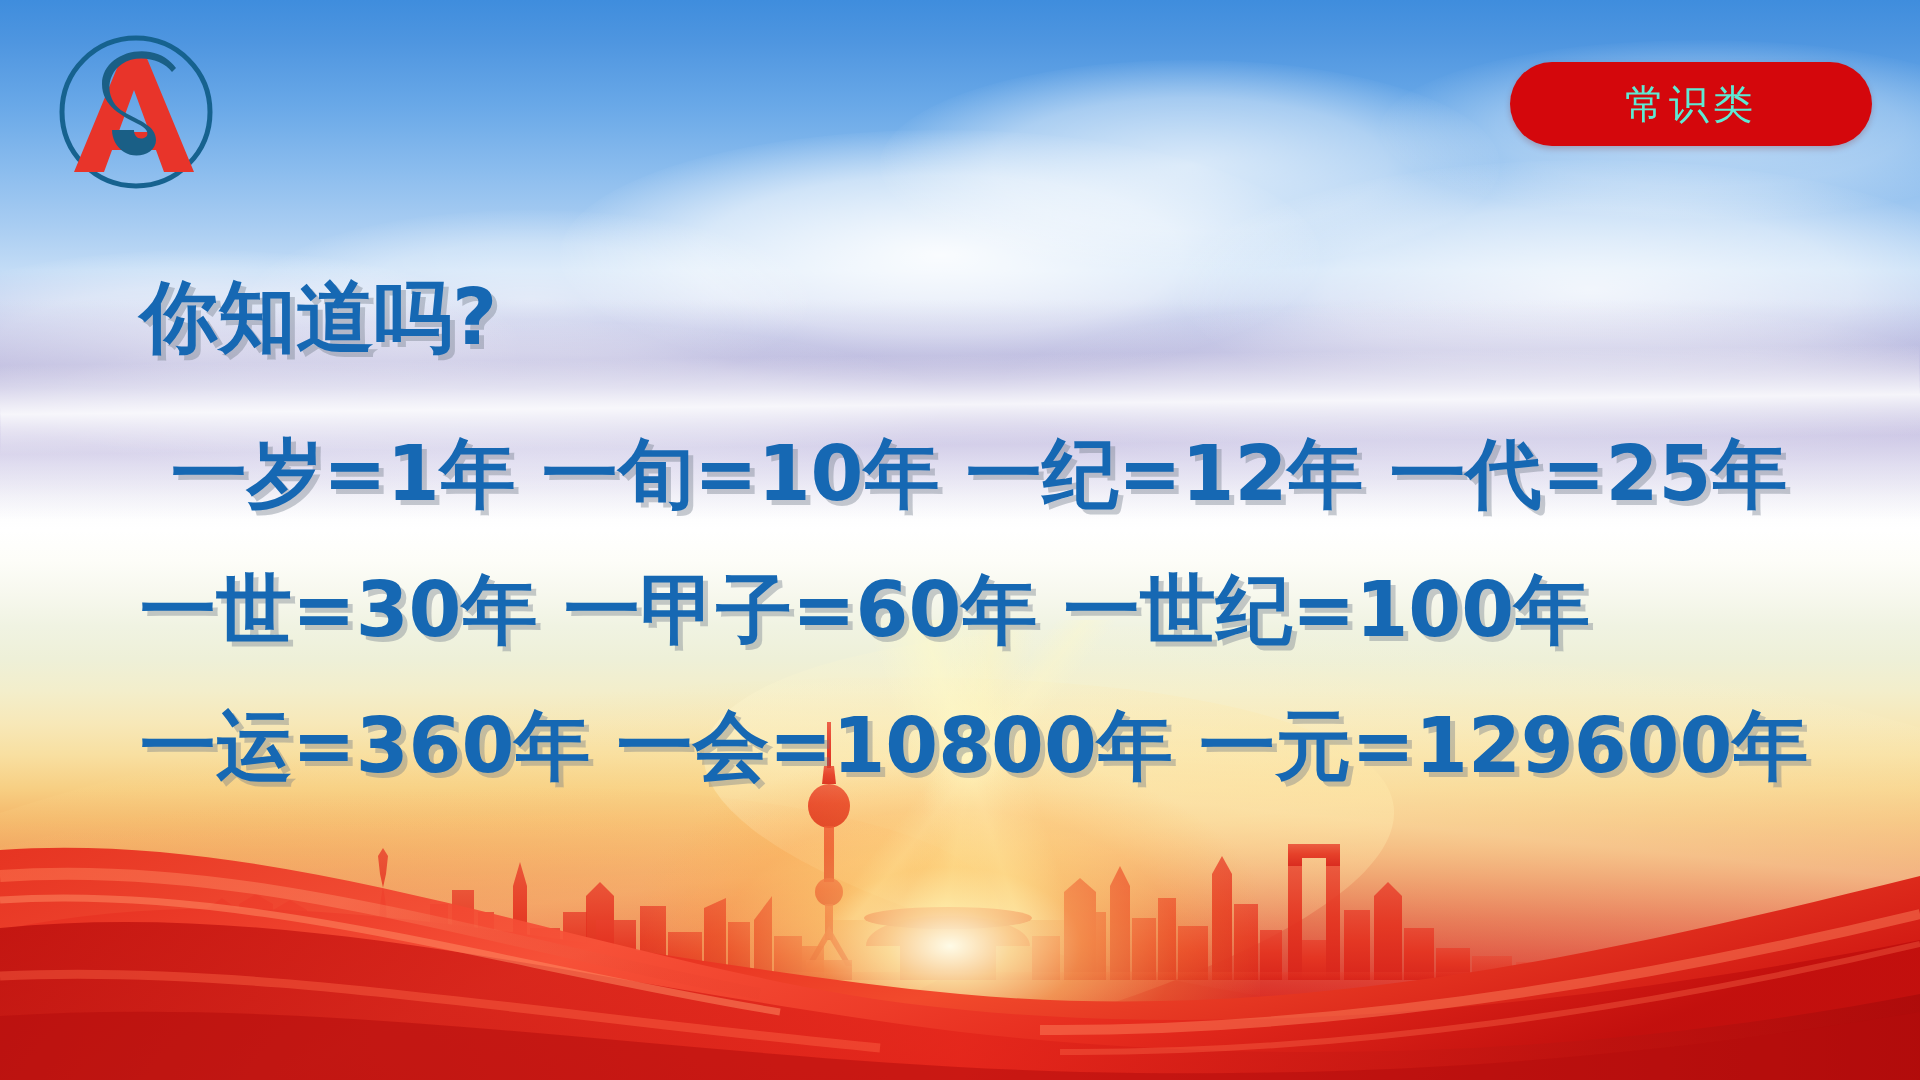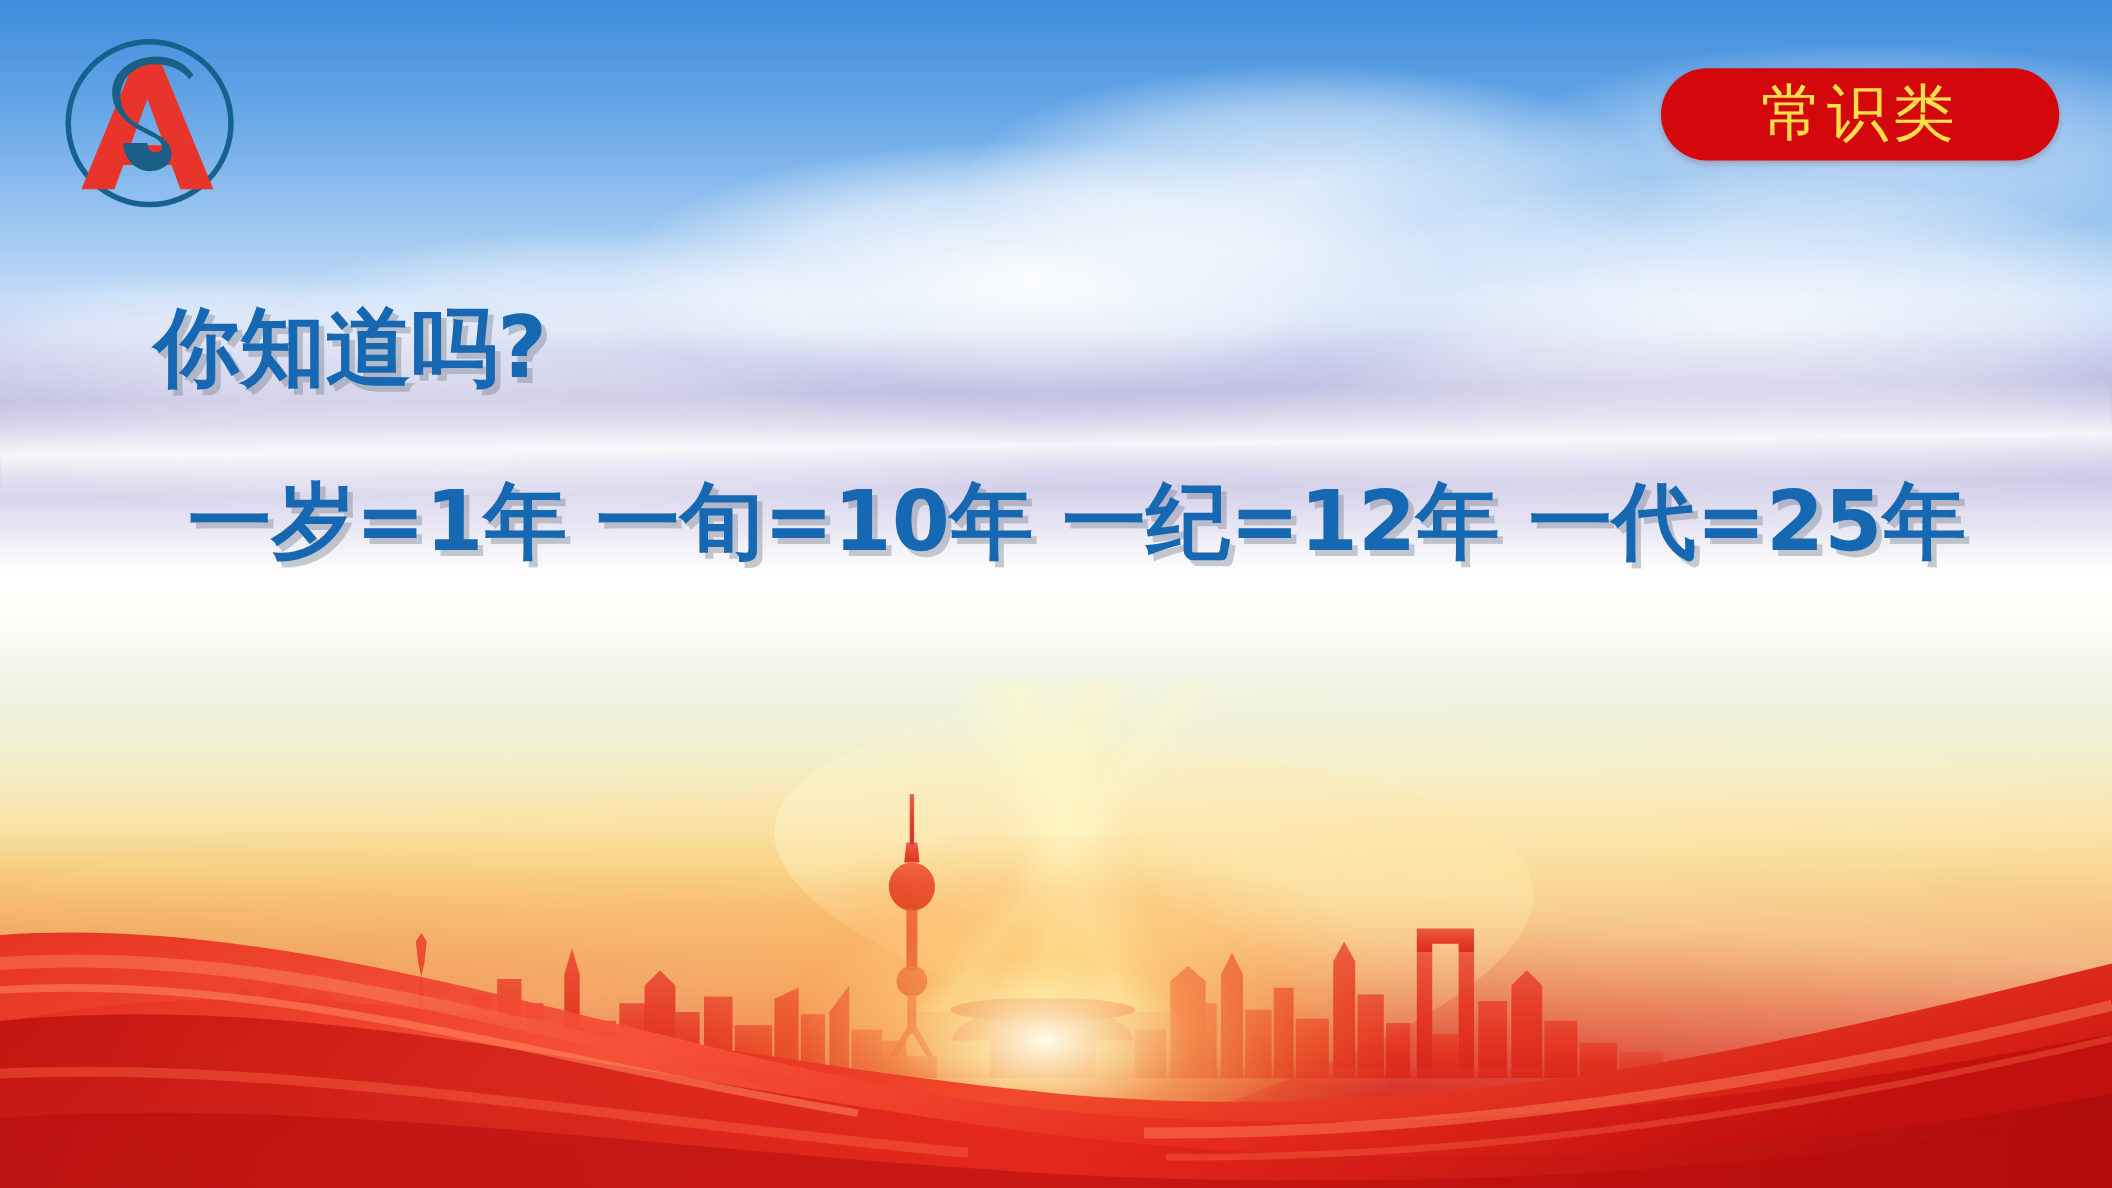--- a/index.html
+++ b/index.html
@@ -131,21 +131,21 @@
   }
   .badge {
     position:absolute; right:48px; top:62px;
     width:362px; height:84px;
     background:#d4070c;
     border-radius:42px;
     display:flex; align-items:center; justify-content:center;
     box-shadow:0 3px 6px rgba(120,0,0,0.22);
   }
   .badge-label {
-    color:#fde047; font-size:56px; font-weight:normal;
+    color:#5eead4; font-size:40px; font-weight:normal;
     letter-spacing:4px;
     font-family:"DejaVu Sans","Liberation Sans",sans-serif;
   }
 
   
   .content { position:absolute; left:0; top:0; width:1920px; height:912px; }
   .headline {
     position:absolute; left:140px; top:278px;
     font-size:78px; line-height:1;
     font-weight:bold;
@@ -331,15 +331,17 @@
   </svg>
 
 
   <div class="badge">
     <span class="badge-label">常识类</span>
   </div>
 
   <div class="content">
     <div class="headline">你知道吗?</div>
     <div class="fact-line fl0">一岁=1年  一旬=10年  一纪=12年  一代=25年</div>
+    <div class="fact-line fl1">一世=30年   一甲子=60年   一世纪=100年</div>
+    <div class="fact-line fl2">一运=360年  一会=10800年  一元=129600年</div>
   </div>
 
 </div>
 
 </body></html>

